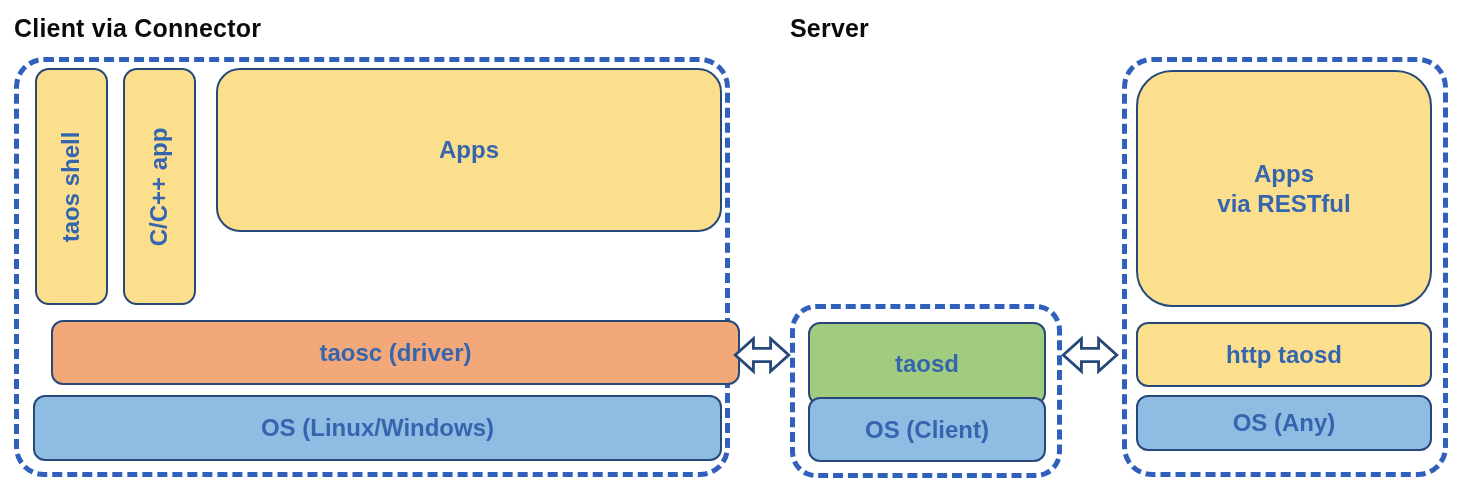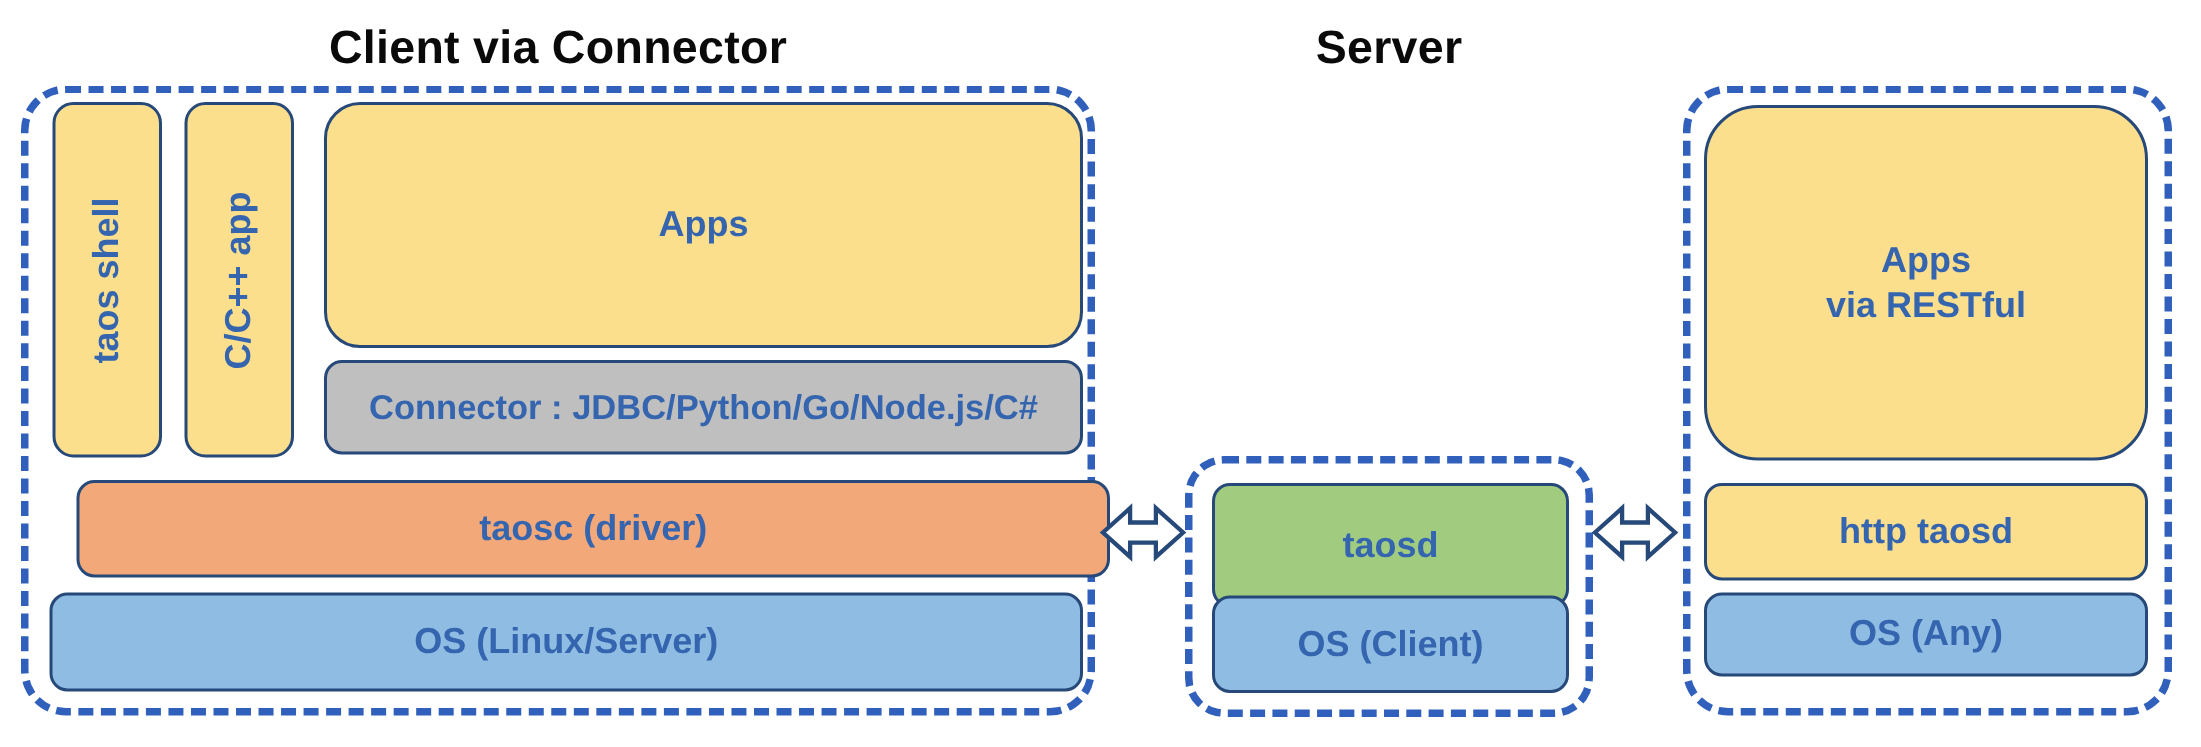--- a/index.html
+++ b/index.html
@@ -5,21 +5,21 @@
   :root{
     --yellow:#FBDF8D; --orange:#F3A879; --blue:#8FBCE3; --green:#A1CC80;
     --gray:#BFBFBF; --dash-border:#3060BB; --box-border:#27497A;
     --text-blue:#3565AF; --title-black:#0A0A0A; --bg:#FFFFFF;
   }
   *{margin:0;padding:0;box-sizing:border-box;}
   html,body{background:var(--bg);}
   body{font-family:"Liberation Sans","DejaVu Sans",sans-serif;}
   .stage{position:relative;width:1467px;height:498px;background:var(--bg);overflow:hidden;}
 
-  .title{position:absolute;top:14px;text-align:center;font-size:31px;font-weight:bold;
+  .title{position:absolute;top:14px;text-align:left;font-size:25px;font-weight:bold;
          color:var(--title-black);letter-spacing:.2px;}
 
   .dashed{position:absolute;border:5px dashed var(--dash-border);border-radius:30px;background:transparent;}
 
   .box{position:absolute;border:2.5px solid var(--box-border);border-radius:12px;
        display:flex;align-items:center;justify-content:center;
        font-weight:bold;color:var(--text-blue);font-size:24px;text-align:center;line-height:1.25;}
   .box.yellow{background:var(--yellow);}
   .box.orange{background:var(--orange);}
   .box.blue{background:var(--blue);}
@@ -49,30 +49,27 @@
   </div>
 
   <div class="box yellow vert" style="left:123px;top:68px;width:73px;height:237px;border-radius:14px;">
     <span>C/C++ app</span>
   </div>
 
   <div class="box yellow r24" style="left:216px;top:68px;width:506px;height:164px;">
     <span>Apps</span>
   </div>
 
-  <div class="box gray" style="left:216px;top:240px;width:506px;height:63px;">
-    <span class="connector-text">Connector : JDBC/Python/Go/Node.js/C#</span>
-  </div>
 
   <div class="box orange" style="left:51px;top:320px;width:689px;height:65px;">
     <span>taosc (driver)</span>
   </div>
 
   <div class="box blue" style="left:33px;top:395px;width:689px;height:66px;">
-    <span>OS (Linux/Server)</span>
+    <span>OS (Linux/Windows)</span>
   </div>
 
   <div class="arrow" style="left:733px;top:334px;">
     <svg viewBox="0 0 60 44" aria-hidden="true">
       <polygon points="2,22 21,5 21,15 39,15 39,5 58,22 39,39 39,29 21,29 21,39" fill="#ffffff" stroke="#27497A" stroke-width="3" stroke-linejoin="miter"></polygon>
     </svg>
   </div>
 
   <div class="dashed" style="left:790px;top:304px;width:272px;height:174px;border-radius:26px;"></div>
 

